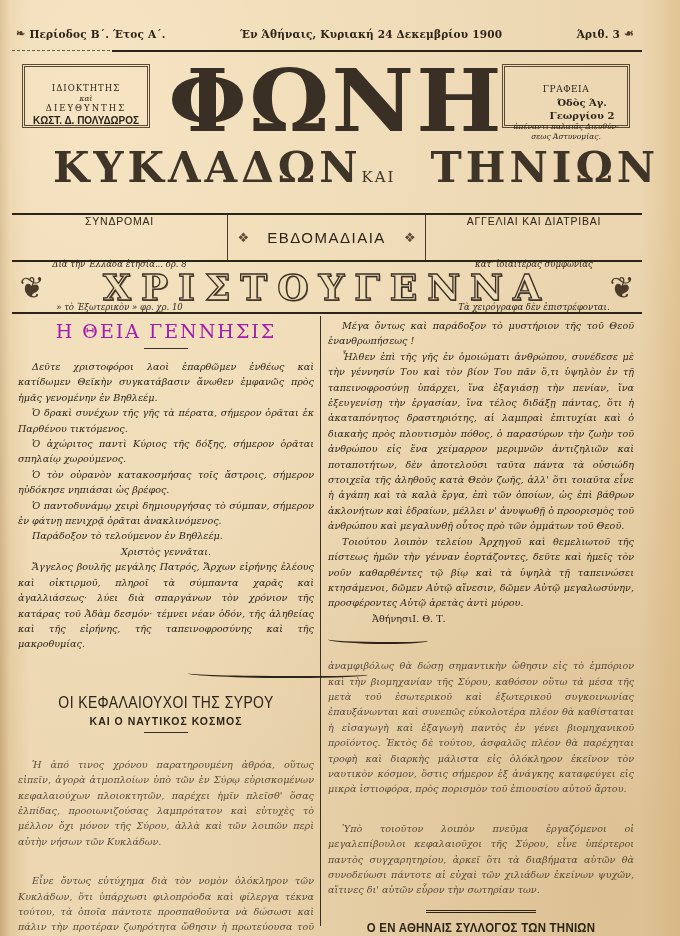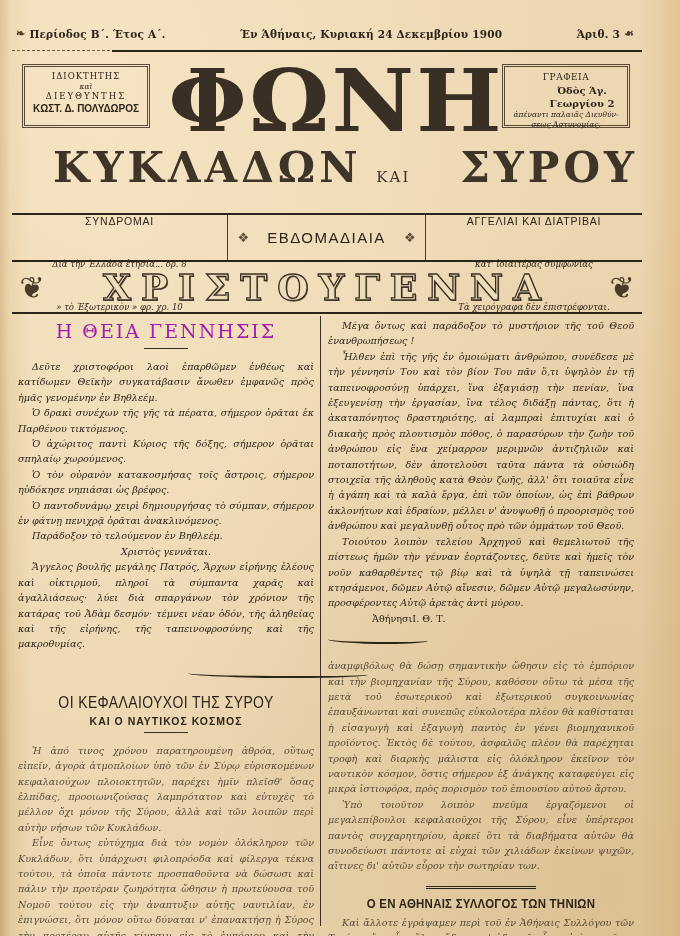--- a/index.html
+++ b/index.html
@@ -24,21 +24,21 @@
   }
   .dateline .orn { font-size: 11px; color:#4a3b2a; margin: 0 4px; }
   .dateline .left, .dateline .right { display: flex; align-items: center; }
   .rule-top { position: absolute; top: 50px; left: 104px; width: 530px; border-top: 2px solid #2d2419; }
   .rule-top-left { position: absolute; top: 50px; left: 4px; width: 98px; border-top: 1px dashed #6b5a44; }
 
   
   .box {
     position: absolute; top: 64px; width: 128px; height: 64px;
     border: 3px double #5a4a36;
-    text-align: center; padding-top: 4px;
+    text-align: center; padding-top: 16px;
   }
   .box.left { left: 14px; }
   .box.right { left: 494px; }
   .box .l1 { font-size: 8.5px; letter-spacing: 1px; line-height: 11px; }
   .box .l2 { font-size: 7.5px; font-style: italic; line-height: 9px; }
   .box .l3 { font-size: 8.5px; letter-spacing: 2px; line-height: 11px; }
   .box .l4 { font-size: 10px; font-weight: bold; line-height: 13px; font-family: "Liberation Sans", sans-serif; }
   .box.right .r1 { font-size: 9px; letter-spacing: 0.5px; line-height: 13px; }
   .box.right .r2 { font-size: 10px; font-weight: bold; line-height: 13px; margin-left: 32px; }
   .box.right .r3 { font-size: 7.5px; font-style: italic; line-height: 10px; }
@@ -106,21 +106,21 @@
   p.txt.sig { display:flex; justify-content: flex-start; padding: 0 30px 0 44px; font-style: normal;}
   .swash { width: 180px; height: 8px; margin: 18px 0 14px 170px; border-bottom: 2px solid #2d2419; border-radius: 0 0 40% 60%; }
   .swash.r { margin: 10px 0 0 0; width: 100px; }
 
   .art2-title {
     text-align: center; font-family: "Liberation Sans", sans-serif;
     font-size: 17px; letter-spacing: 0.5px; line-height: 22px; transform: scaleX(0.82);
     margin-top: 4px;
   }
   .art2-sub { text-align: center; font-family: "Liberation Sans", sans-serif; font-weight: bold; font-size: 10.5px; letter-spacing: 1px; line-height: 14px; }
-  .fade { opacity: 0.78; }
+  .fade { opacity: 0.78; margin-top: 24px; }
   .orn-rule { width: 110px; margin: 12px auto 6px; border-top: 3px double #2d2419; }
   .art3-title {
     text-align: center; font-family: "Liberation Sans", sans-serif; font-weight: bold;
     font-size: 13px; letter-spacing: 0.3px; line-height: 18px; transform: scaleX(0.88); margin-bottom: 2px;
   }
 </style>
 </head>
 <body>
 
 <div class="page">
@@ -151,21 +151,21 @@
   <div class="box right">
     <div class="r1">ΓΡΑΦΕΙΑ</div>
     <div class="r2">Όδὸς Άγ. Γεωργίου 2</div>
     <div class="r3">ἀπέναντι παλαιᾶς Διευθύν-</div>
     <div class="r3">σεως Άστυνομίας.</div>
   </div>
 
   <div class="title-sub">
     <span class="big">ΚΥΚΛΑΔΩΝ</span>
     <span class="small">ΚΑΙ</span>
-    <span class="big">ΣΥΡΟΥ</span>
+    <span class="big">ΤΗΝΙΩΝ</span>
   </div>
 
   <div class="band">
     <div class="col c1">
       <div class="hd">ΣΥΝΔΡΟΜΑΙ</div>
       <div class="tx">Διὰ τὴν Έλλάδα ἐτησία... δρ. 8</div>
       <div class="tx">» τὸ Έξωτερικὸν » φρ. χρ. 10</div>
     </div>
     <div class="col c2">
       <span class="orn">❖</span>

